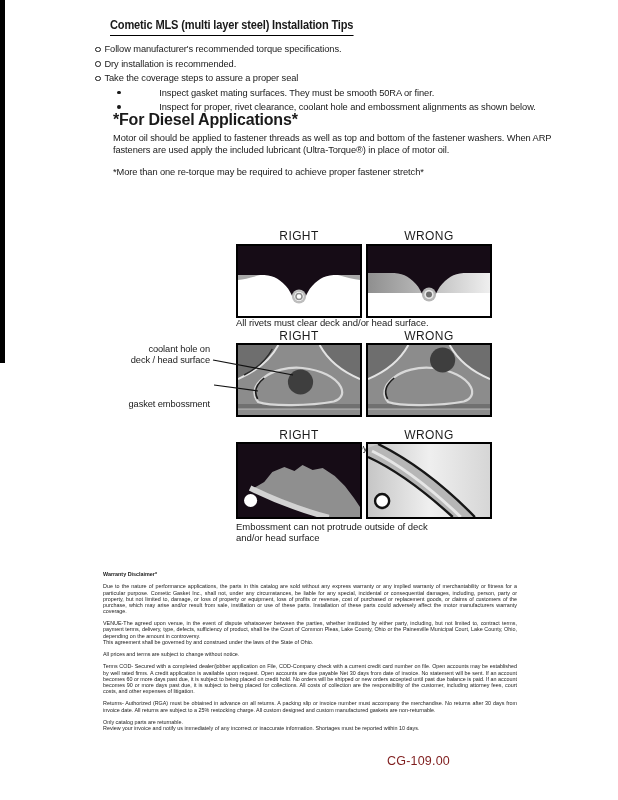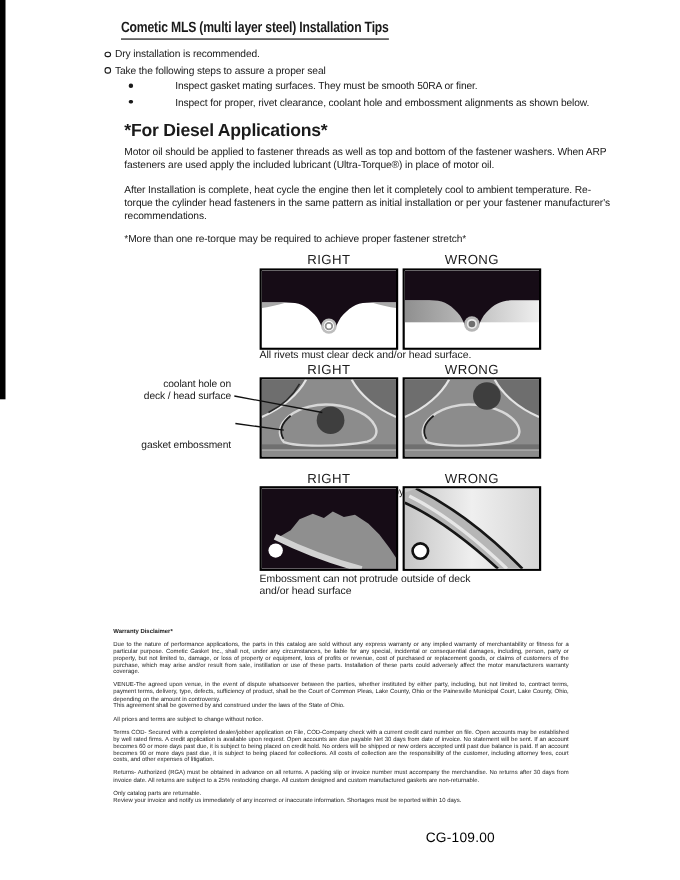--- a/index.html
+++ b/index.html
@@ -31,54 +31,57 @@
   .fig-box{box-sizing:border-box;width:126px;height:74px;border:2px solid #000;background:#fff;}
   .fig-box svg{display:block;width:100%;height:100%;}
   .caption{font-size:9.5px;letter-spacing:-0.05px;line-height:11px;white-space:pre-line;}
   .side-label{font-size:9.3px;letter-spacing:-0.1px;line-height:10.6px;text-align:right;white-space:pre-line;}
   .overlay{left:0;top:0;pointer-events:none;}
   
   .fine{left:103px;top:571px;width:414px;font-size:5.4px;line-height:6.15px;color:#222;}
   .fine .fh{font-weight:bold;margin:0 0 6.2px 0;}
   .fine p{margin:0 0 6.2px 0;white-space:pre-line;text-align:justify;}
   
-  .footer-code{left:387px;top:754px;font-size:12.5px;letter-spacing:0.2px;color:#000000;}
+  .footer-code{left:387px;top:754px;font-size:12.5px;letter-spacing:0.2px;color:#7f1d1d;}
 </style>
 </head>
 <body>
 
 <div id="page">
 
   <div class="abs scan-strip"></div>
 
   <div class="abs title">Cometic MLS (multi layer steel) Installation Tips</div>
 
   <div class="abs tips">
     <div class="tip-row">
       <span class="dot-open"></span>
-      <span>Dry installation is recommended.</span>
+      <span>Follow manufacturer's recommended torque specifications.</span>
     </div>
     <div class="tip-row">
       <span class="dot-open"></span>
-      <span>Take the following steps to assure a proper seal</span>
+      <span>Dry installation is recommended.</span>
+    </div>
+    <div class="tip-row">
+      <span class="dot-open"></span>
+      <span>Take the coverage steps to assure a proper seal</span>
     </div>
     <div class="tip-row sub">
       <span class="dot-fill"></span>
       <span>Inspect gasket mating surfaces.  They must be smooth 50RA or finer.</span>
     </div>
     <div class="tip-row sub">
       <span class="dot-fill"></span>
       <span>Inspect for proper, rivet clearance, coolant hole and embossment alignments as shown below.</span>
     </div>
   </div>
 
   <div class="abs diesel">
     <h2>*For Diesel Applications*</h2>
     <p>Motor oil should be applied to fastener threads as well as top and bottom of the fastener washers. When ARP fasteners are used apply the included lubricant (Ultra-Torque®) in place of motor oil.</p>
-    <p>After Installation is complete, heat cycle the engine then let it completely cool to ambient temperature. Re-torque the cylinder head fasteners in the same pattern as initial installation or per your fastener manufacturer's recommendations.</p>
     <p>*More than one re-torque may be required to achieve proper fastener stretch*</p>
   </div>
 
   <div class="abs fig-label" style="left:236px;top:229px;">RIGHT</div>
   <div class="abs fig-label" style="left:366px;top:229px;">WRONG</div>
 
   <div class="abs fig-box" style="left:236px;top:244px;">
     <svg viewBox="0 0 121 70" preserveAspectRatio="none">
       <rect width="121" height="70" fill="#ffffff"></rect>
       <path d="M0 0 H121 V29 H99 C87 29 81.5 31.5 73.5 40 C66.5 47.5 67.5 56 60.5 56 C53.5 56 54.5 47.5 47.5 40 C39.5 31.5 34 29 22 29 H0 Z" fill="#160c16"></path>

